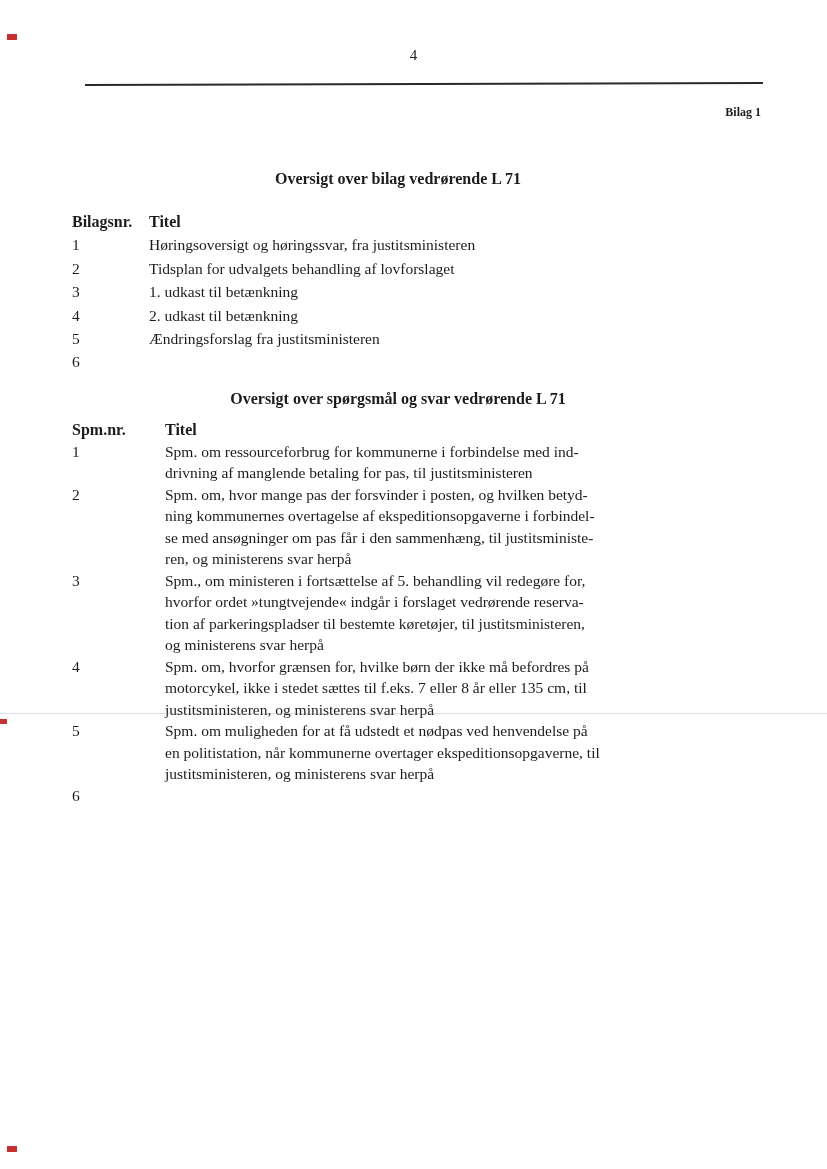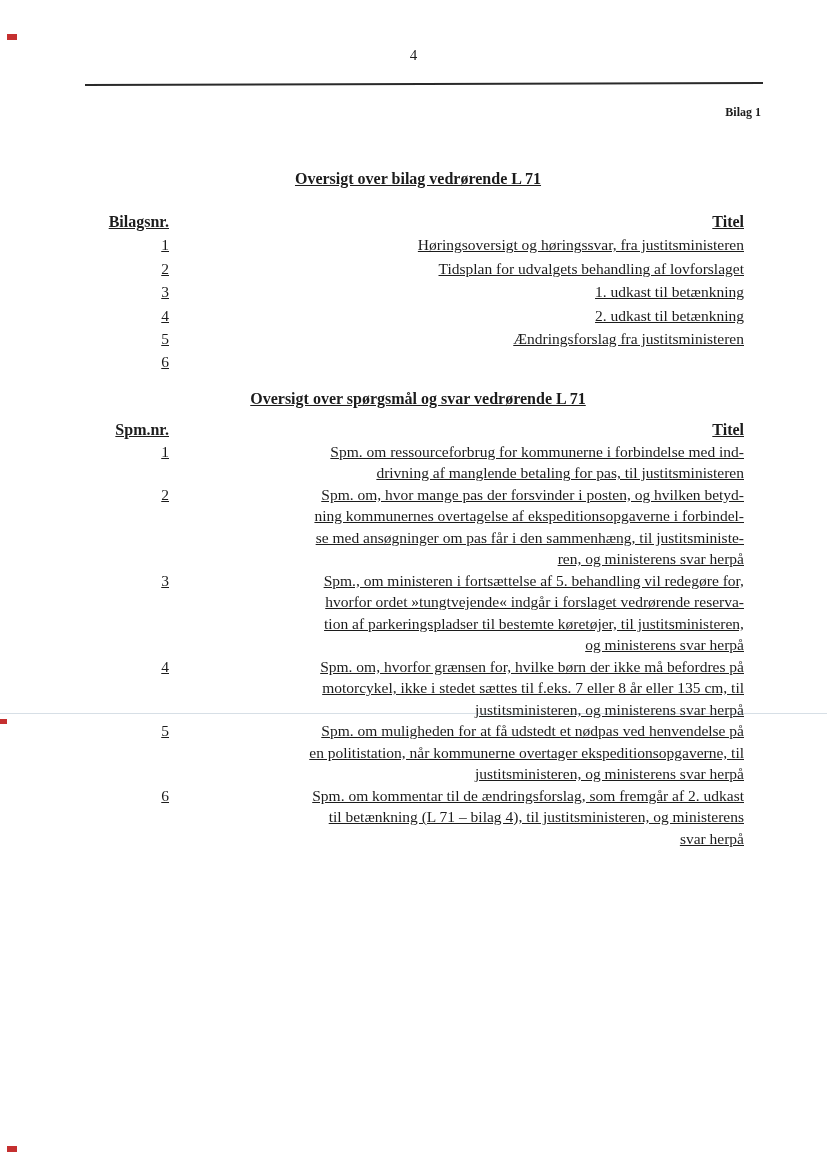--- a/index.html
+++ b/index.html
@@ -35,37 +35,35 @@
   .corner-label {
     position: absolute;
     top: 105px;
     right: 66px;
     font-weight: bold;
     font-size: 12px;
   }
   .content {
     position: absolute;
     top: 170px;
-    left: 92px;
+    left: 72px;
     width: 652px;
-    text-decoration: underline;
   }
   .section-title {
     text-align: center;
     font-weight: bold;
     font-size: 16px;
     margin: 0 0 22px 0;
   }
   .section-title.second {
     margin-top: 16px;
     margin-bottom: 10px;
   }
   .doc-table {
     width: 100%;
-    text-align: right;
   }
   .trow {
     display: grid;
     grid-template-columns: 77px 1fr;
     align-items: start;
   }
   .bilag-table .trow {
     line-height: 23.4px;
     font-size: 15.5px;
   }
@@ -175,23 +173,20 @@
 justitsministeren, og ministerens svar herpå</span>
     </div>
     <div class="trow">
       <span class="cell-nr">5</span>
       <span class="cell-titel">Spm. om muligheden for at få udstedt et nødpas ved henvendelse på
 en politistation, når kommunerne overtager ekspeditionsopgaverne, til
 justitsministeren, og ministerens svar herpå</span>
     </div>
     <div class="trow">
       <span class="cell-nr">6</span>
-      <span class="cell-titel">Spm. om kommentar til de ændringsforslag, som fremgår af 2. udkast
-til betænkning (L 71 – bilag 4), til justitsministeren, og ministerens
-svar herpå</span>
     </div>
   </div>
 
 </div>
 
 <div class="faint-line"></div>
 <div class="scan-mark m1"></div>
 <div class="scan-mark m2"></div>
 <div class="scan-mark m3"></div>
 

